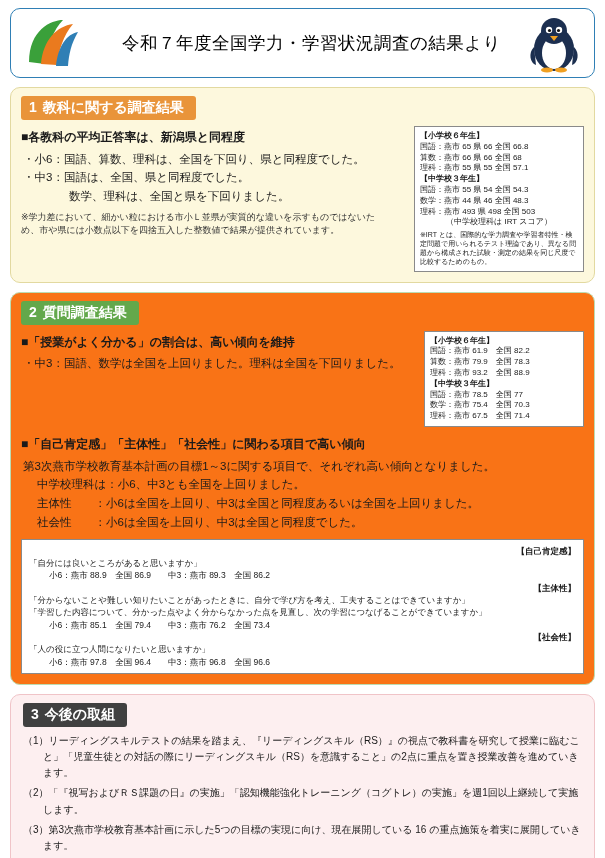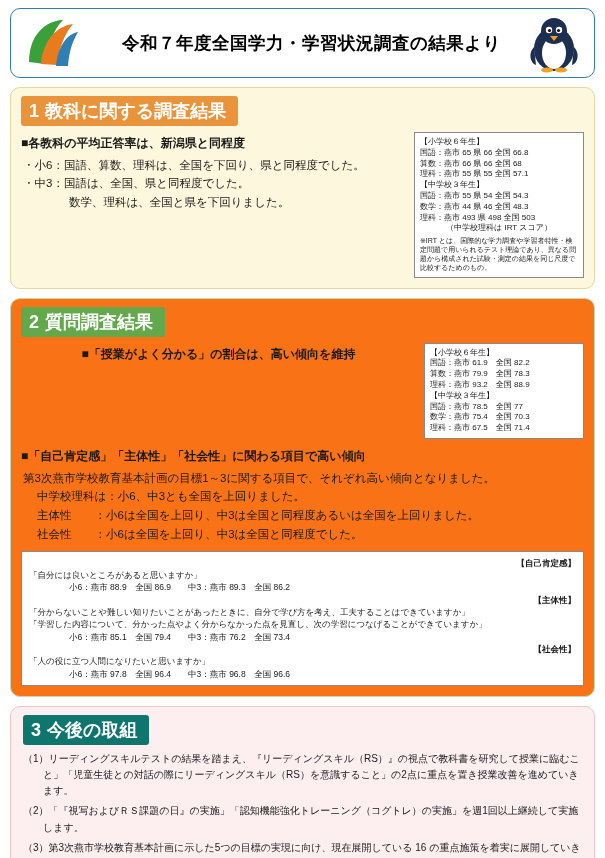--- a/index.html
+++ b/index.html
@@ -37,21 +37,21 @@
   .logo {
     width: 58px;
     height: 54px;
     flex: 0 0 auto;
     position: relative;
   }
   .header-title {
     flex: 1 1 auto;
     text-align: center;
     font-size: 17.5px;
-    font-weight: bold;
+    font-weight: normal;
     letter-spacing: 0.5px;
     color: #000;
     padding-right: 40px;
   }
   .mascot {
     position: absolute;
     right: 12px;
     top: 6px;
     width: 56px;
     height: 58px;
@@ -76,29 +76,29 @@
   }
   .sec3 {
     background: #fdeff0;
     border: 1px solid #f0c4c8;
     padding: 8px 12px 12px 12px;
   }
 
   .sec-title {
     display: inline-block;
     color: #ffffff;
-    font-size: 18px;
+    font-size: 14px;
     font-weight: bold;
     padding: 3px 12px 3px 8px;
     border-radius: 3px;
     margin-bottom: 6px;
   }
   .sec-title.t1 { background: #e9943a; }
   .sec-title.t2 { background: #63a84b; }
-  .sec-title.t3 { background: #0f766e; }
+  .sec-title.t3 { background: #404040; }
   .sec-title .num { margin-right: 6px; }
 
   .body-col {
     font-size: 11.5px;
     line-height: 1.55;
   }
   .lead {
     font-weight: bold;
     font-size: 12px;
     margin: 2px 0 4px 0;
@@ -117,49 +117,49 @@
 
   
   .databox {
     border: 1px solid #8a8a8a;
     background: #ffffff;
     font-size: 8px;
     line-height: 1.35;
     padding: 4px 5px;
     box-sizing: border-box;
   }
-  .databox .grp { font-weight: normal; }
+  .databox .grp { font-weight: bold; }
   .databox .small {
     font-size: 7px;
     line-height: 1.3;
     color: #222;
     margin-top: 2px;
   }
 
   .sec1-flex { display: flex; gap: 24px; justify-content: flex-end; }
   .sec1-left { flex: 1 1 auto; }
   .sec1-right { flex: 0 0 170px; }
 
   .sec2-flex { display: flex; gap: 8px; }
-  .sec2-left { flex: 1 1 auto; text-align: center; }
+  .sec2-left { flex: 1 1 auto; }
   .sec2-right { flex: 0 0 160px; }
 
   
   .qbox {
     border: 1px solid #8a8a8a;
     background: #ffffff;
     font-size: 8.5px;
     line-height: 1.45;
     padding: 5px 7px;
     margin-top: 7px;
     box-sizing: border-box;
   }
   .qbox .cat { font-weight: bold; text-align: right; }
   .qbox .q { }
-  .qbox .vals { margin-left: 40px; }
+  .qbox .vals { margin-left: 20px; }
 
   
   .num-item {
     font-size: 10px;
     line-height: 1.62;
     margin-bottom: 4px;
     padding-left: 20px;
     text-indent: -20px;
   }
 </style>
@@ -199,20 +199,21 @@
     <div class="sec-title t1">
       <span class="num">1</span><span>教科に関する調査結果</span>
     </div>
 
     <div class="sec1-flex">
       <div class="sec1-left body-col">
         <div class="lead">■各教科の平均正答率は、新潟県と同程度</div>
         <div class="bullet">・小6：国語、算数、理科は、全国を下回り、県と同程度でした。</div>
         <div class="bullet">・中3：国語は、全国、県と同程度でした。</div>
         <div class="bullet">　　　　数学、理科は、全国と県を下回りました。</div>
+        <div class="note">※学力差において、細かい粒における市小Ｌ並県が実質的な違いを示すものではないため、市や県には小数点以下を四捨五入した整数値で結果が提供されています。</div>
       </div>
 
       <div class="sec1-right">
         <div class="databox">
           <div class="grp">【小学校６年生】</div>
           <div>国語：燕市 65 県 66 全国 66.8</div>
           <div>算数：燕市 66 県 66 全国 68</div>
           <div>理科：燕市 55 県 55 全国 57.1</div>
           <div class="grp">【中学校３年生】</div>
           <div>国語：燕市 55 県 54 全国 54.3</div>
@@ -226,20 +227,21 @@
   </div>
 
   <div class="section sec2">
     <div class="sec-title t2">
       <span class="num">2</span><span>質問調査結果</span>
     </div>
 
     <div class="sec2-flex">
       <div class="sec2-left body-col">
         <div class="lead">■「授業がよく分かる」の割合は、高い傾向を維持</div>
+        <div class="bullet">・中3：国語、数学は全国を上回りました。理科は全国を下回りました。</div>
       </div>
       <div class="sec2-right">
         <div class="databox">
           <div class="grp">【小学校６年生】</div>
           <div>国語：燕市 61.9　全国 82.2</div>
           <div>算数：燕市 79.9　全国 78.3</div>
           <div>理科：燕市 93.2　全国 88.9</div>
           <div class="grp">【中学校３年生】</div>
           <div>国語：燕市 78.5　全国 77</div>
           <div>数学：燕市 75.4　全国 70.3</div>

